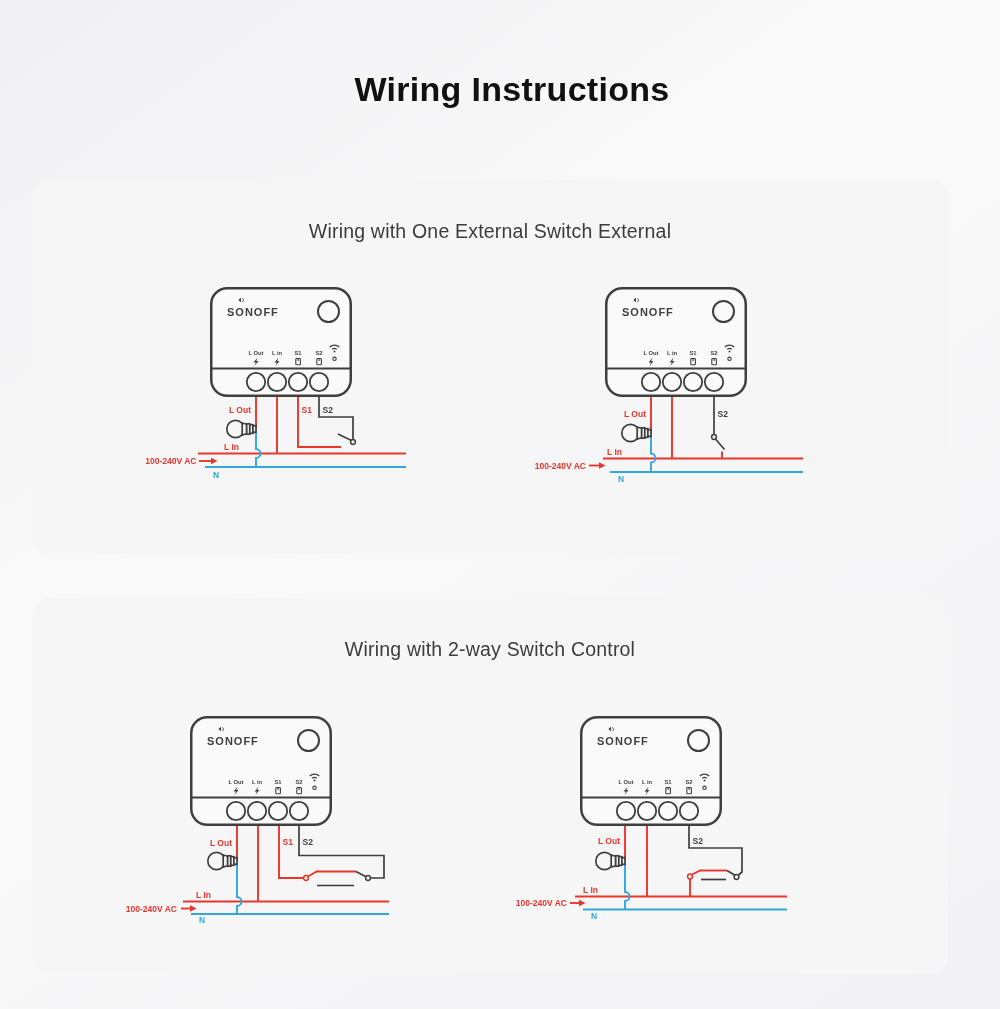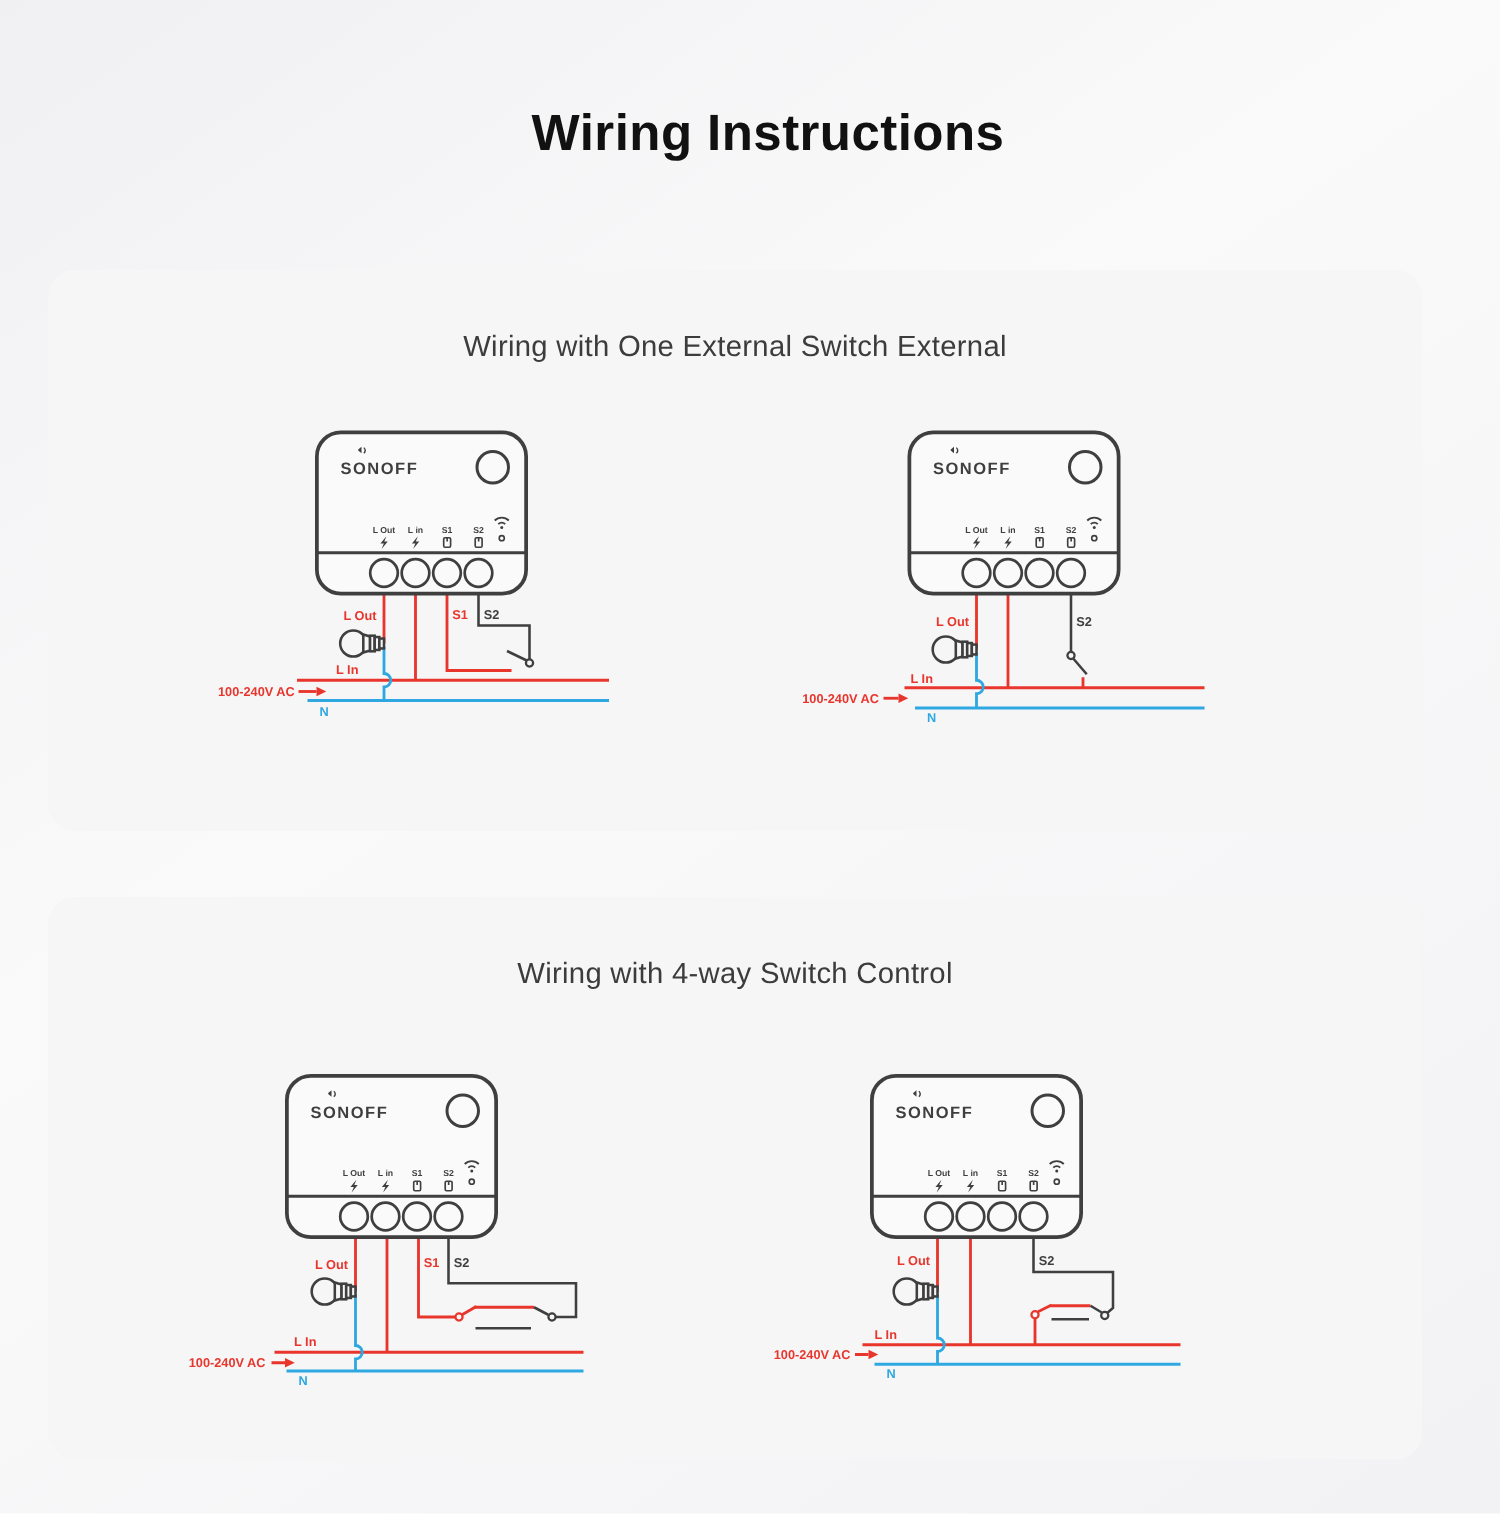--- a/index.html
+++ b/index.html
@@ -45,21 +45,21 @@
 </head>
 <body>
 
 <h1 class="page-title">Wiring Instructions</h1>
 
 <section class="panel panel-1">
   <h2>Wiring with One External Switch External</h2>
 </section>
 
 <section class="panel panel-2">
-  <h2>Wiring with 4-way Switch Control</h2>
+  <h2>Wiring with 2-way Switch Control</h2>
 </section>
 
 <svg class="defs-holder" aria-hidden="true">
   <defs>
     <g id="sonoff-device">
       <rect x="1.25" y="1.25" width="139.5" height="107.5" rx="16" class="dev-outline"></rect>
       <text x="17" y="29" class="brand">SONOFF</text>
       <path d="M28.8,12.6 l2.2,-1.8 v4.4 l-2.2,-1.8 z" fill="#3f3f3f"></path>
       <path d="M32.6,11.4 q1.8,1.9 0,3.8" class="dev-stroke" stroke-width="0.9"></path>
       <circle cx="118.5" cy="24.5" r="10.5" class="dev-stroke" stroke-width="2"></circle>

